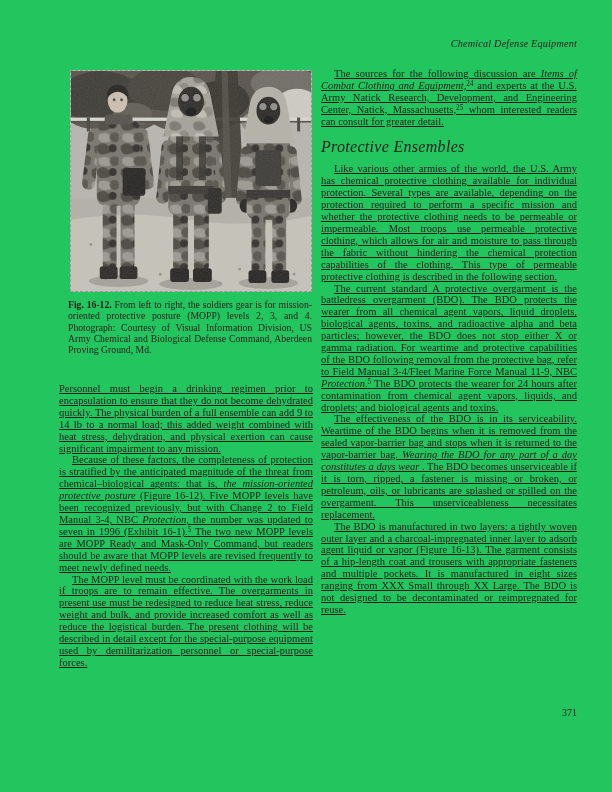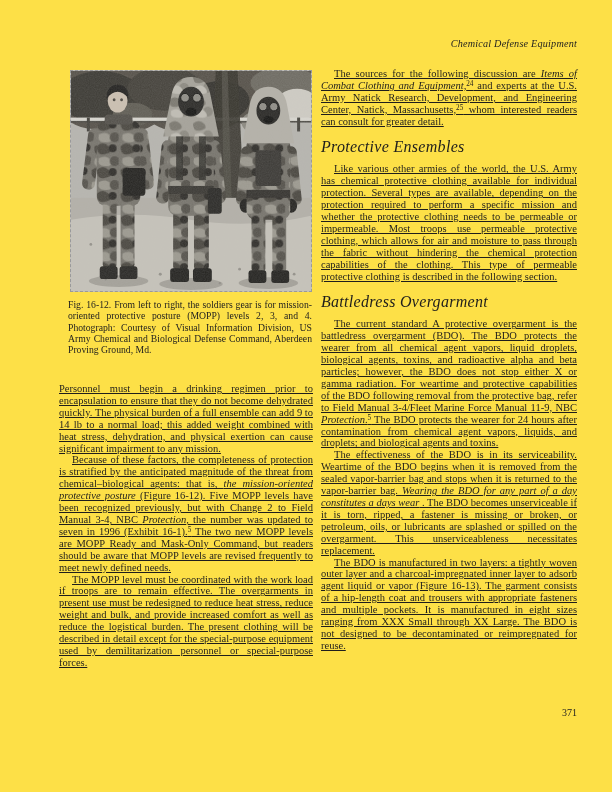--- a/index.html
+++ b/index.html
@@ -1,17 +1,17 @@
 <!DOCTYPE html>
 <html><head>
 <meta charset="utf-8">
 <style>
   html,body{margin:0;padding:0;background:#e8e8e8;}
   .page{
-    position:relative;width:612px;height:792px;background:#fde047;
+    position:relative;width:612px;height:792px;background:#22c55e;
     font-family:"Liberation Serif","DejaVu Serif",serif;color:#1f1e1c;
     overflow:hidden;margin:0 auto;
   }
   .running-head{
     position:absolute;top:38px;right:35px;
     font-style:italic;font-size:10.2px;color:#242320;letter-spacing:.2px;
   }
   .photo-wrap{
     position:absolute;left:70px;top:70px;width:242px;height:222px;
     border:1px dashed #9a9a9a;box-sizing:border-box;background:#c2c0bb;
@@ -25,21 +25,21 @@
   .col p{margin:0;text-decoration:underline;}
   .col p.ind{text-indent:13px;}
   .col-left{left:59px;top:383px;width:254px;}
   .col-right{left:321px;top:68px;width:256px;}
   .subhead{
     font-size:16px;font-weight:normal;font-style:italic;letter-spacing:.3px;
     margin:13px 0 11px 0;text-align:left;
   }
   sup{font-size:7.2px;line-height:0;vertical-align:3px;letter-spacing:0;}
   .it{font-style:italic;}
-  .bd{font-weight:normal;margin-top:48px;}
+  .bd{font-weight:bold;margin-top:48px;}
   .page-number{
     position:absolute;top:707px;right:35px;font-size:10px;color:#242320;
   }
 </style>
 </head>
 <body>
 
 <div class="page">
 
   <div class="running-head">Chemical Defense Equipment</div>
@@ -166,21 +166,20 @@
   <div class="col col-left">
     <p><span>Personnel must begin a drinking regimen prior to encapsulation to ensure that they do not become dehydrated quickly. The physical burden of a full ensemble can add 9 to 14 lb to a normal load; this added weight combined with heat stress, dehydration, and physical exertion can cause significant impairment to any mission.</span></p>
     <p class="ind"><span>Because of these factors, the completeness of protection is stratified by the anticipated magnitude of the threat from chemical–biological agents: that is, </span><span class="it">the mission-oriented protective posture</span><span> (Figure 16-12). Five MOPP levels have been recognized previously, but with Change 2 to Field Manual 3-4, NBC </span><span class="it">Protection</span><span>, the number was updated to seven in 1996 (Exhibit 16-1).</span><sup>5</sup><span> The two new MOPP levels are MOPP Ready and Mask-Only Command, but readers should be aware that MOPP levels are revised frequently to meet newly defined needs.</span></p>
     <p class="ind"><span>The MOPP level must be coordinated with the work load if troops are to remain effective. The overgarments in present use must be redesigned to reduce heat stress, reduce weight and bulk, and provide increased comfort as well as reduce the logistical burden. The present clothing will be described in detail except for the special-purpose equipment used by demilitarization personnel or special-purpose forces.</span></p>
   </div>
 
   <div class="col col-right">
     <p class="ind"><span>The sources for the following discussion are </span><span class="it">Items of Combat Clothing and Equipment,</span><sup>24</sup><span> and experts at the U.S. Army Natick Research, Development, and Engineering Center, Natick, Massachusetts,</span><sup>25</sup><span> whom interested readers can consult for greater detail.</span></p>
     <h3 class="subhead">Protective Ensembles</h3>
     <p class="ind"><span>Like various other armies of the world, the U.S. Army has chemical protective clothing available for individual protection. Several types are available, depending on the protection required to perform a specific mission and whether the protective clothing needs to be permeable or impermeable. Most troops use permeable protective clothing, which allows for air and moisture to pass through the fabric without hindering the chemical protection capabilities of the clothing. This type of permeable protective clothing is described in the following section.</span></p>
-    <h3 class="subhead">Battledress Overgarment</h3>
     <p class="ind"><span>The current standard A protective overgarment is the battledress overgarment (BDO). The BDO protects the wearer from all chemical agent vapors, liquid droplets, biological agents, toxins, and radioactive alpha and beta particles; however, the BDO does not stop either X or gamma radiation. For weartime and protective capabilities of the BDO following removal from the protective bag, refer to Field Manual 3-4/Fleet Marine Force Manual 11-9, NBC </span><span class="it">Protection</span><span>.</span><sup>5</sup><span> The BDO protects the wearer for 24 hours after contamination from chemical agent vapors, liquids, and droplets; and biological agents and toxins.</span></p>
     <p class="ind"><span>The effectiveness of the BDO is in its serviceability. Weartime of the BDO begins when it is removed from the sealed vapor-barrier bag and stops when it is returned to the vapor-barrier bag. </span><span class="it">Wearing the BDO for any part of a day constitutes a days wear</span><span> . The BDO becomes unserviceable if it is torn, ripped, a fastener is missing or broken, or petroleum, oils, or lubricants are splashed or spilled on the overgarment. This unserviceableness necessitates replacement.</span></p>
     <p class="ind"><span>The BDO is manufactured in two layers: a tightly woven outer layer and a charcoal-impregnated inner layer to adsorb agent liquid or vapor (Figure 16-13). The garment consists of a hip-length coat and trousers with appropriate fasteners and multiple pockets. It is manufactured in eight sizes ranging from XXX Small through XX Large. The BDO is not designed to be decontaminated or reimpregnated for reuse.</span></p>
   </div>
 
   <div class="page-number">371</div>
 
 </div>
 
 </body></html>

